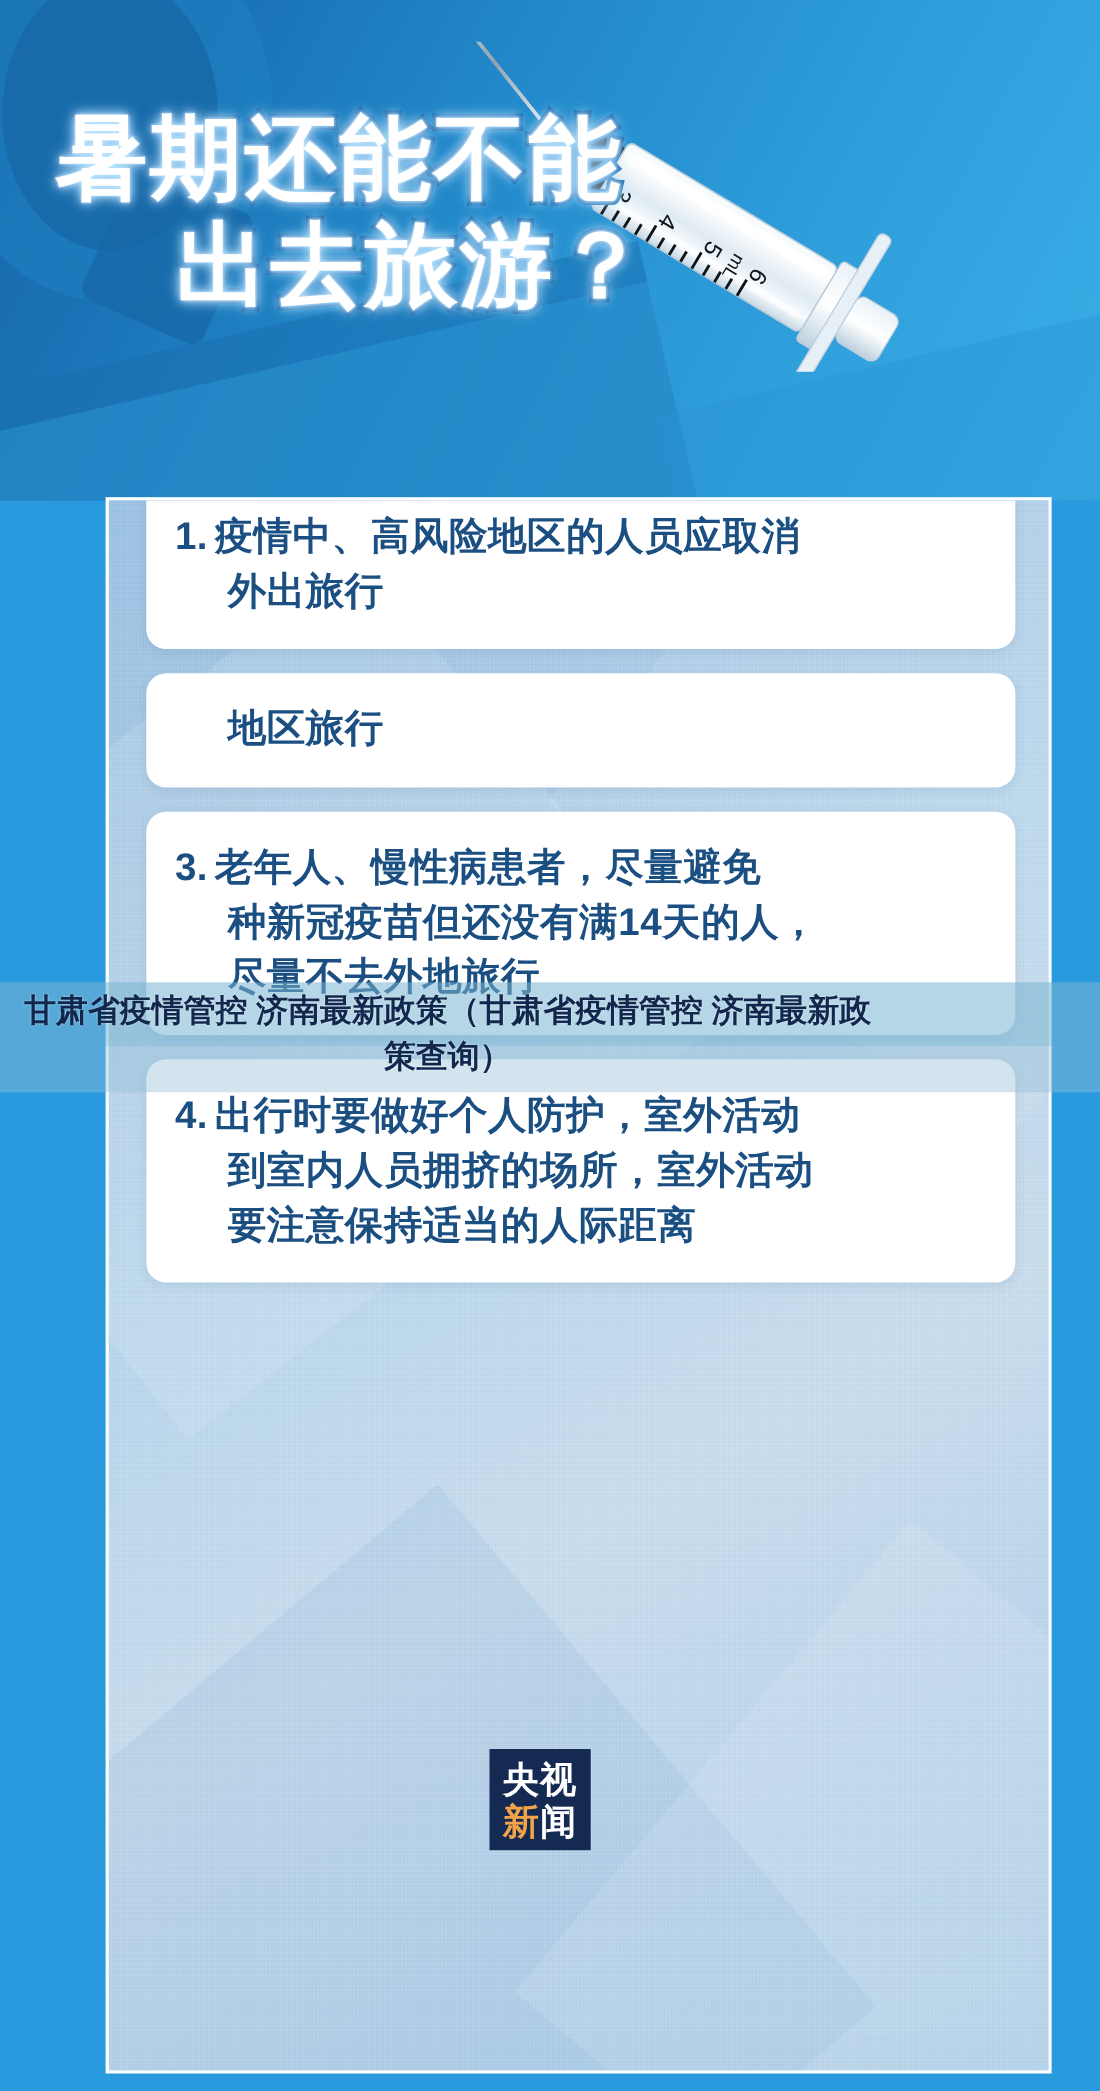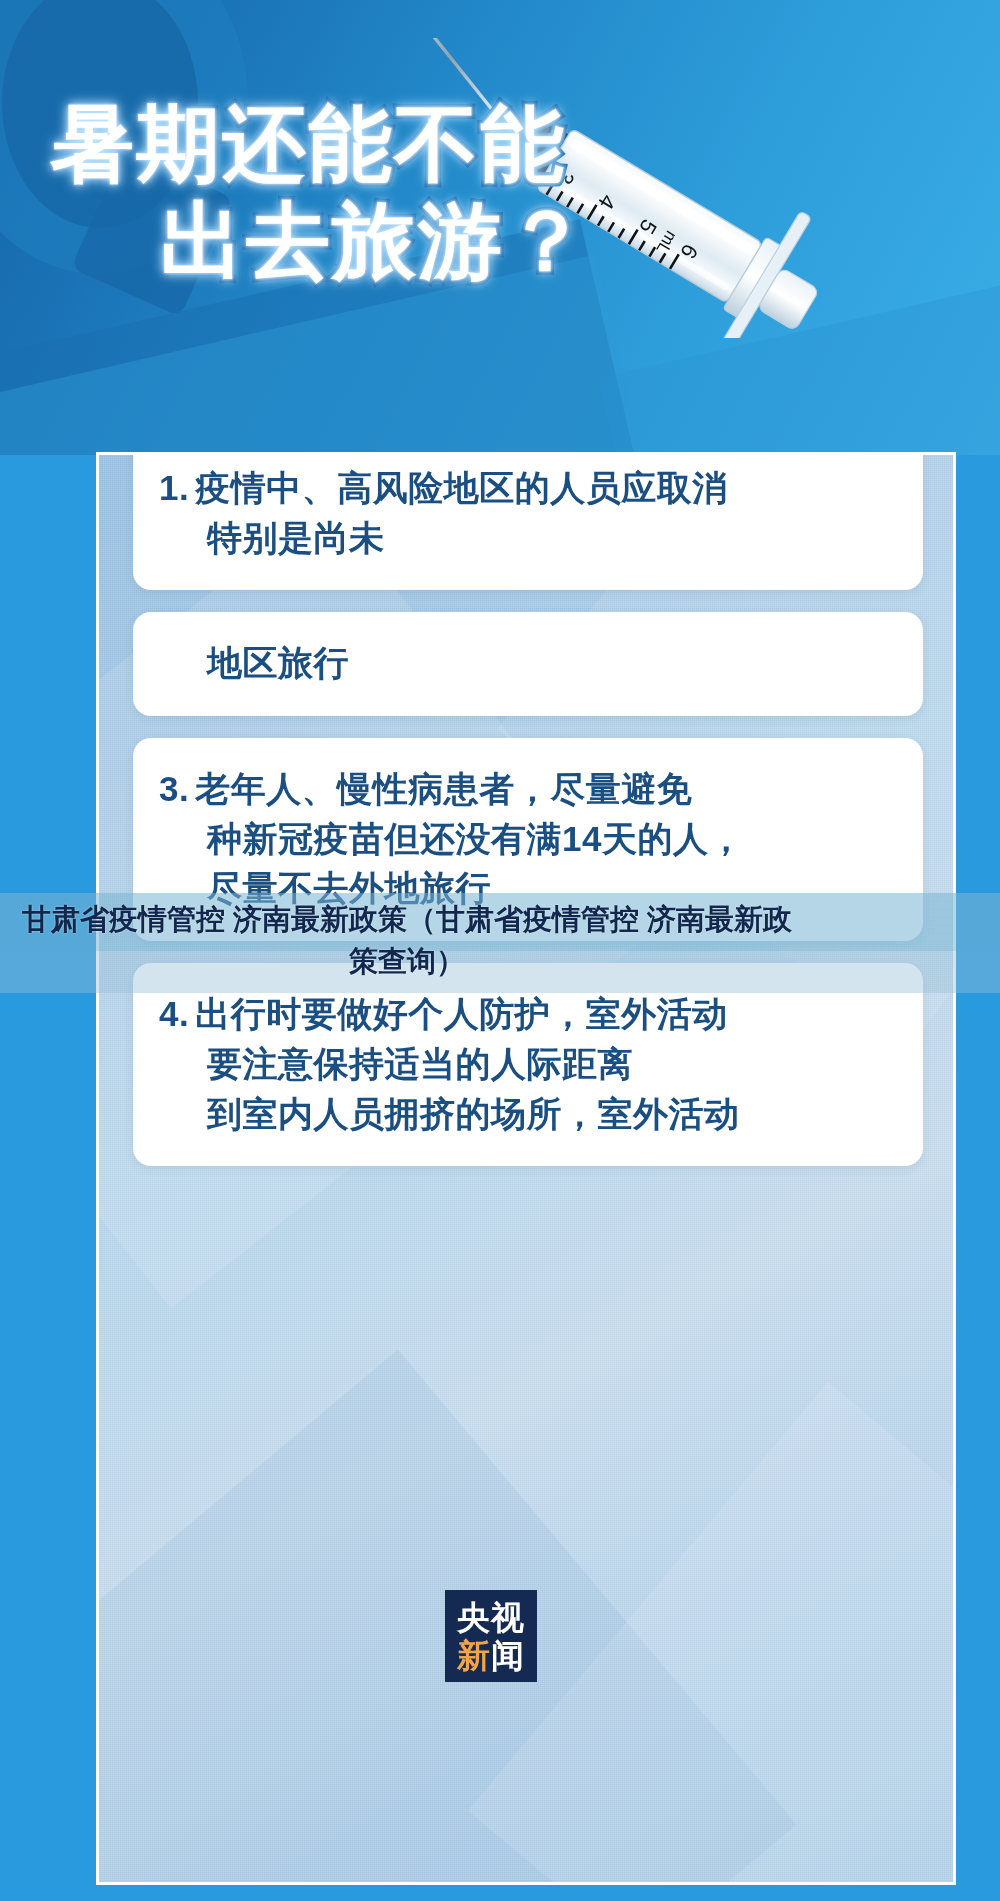--- a/index.html
+++ b/index.html
@@ -281,43 +281,43 @@
     <div class="facet2"></div>
     <div class="facet3"></div>
     <div class="facet4"></div>
     <div class="grain"></div>
 
     <div class="cards">
 
       <div class="card">
         <span class="card-text">
           <span class="first"><span class="num">1.</span><span>疫情中、高风险地区的人员应取消</span></span>
-          <span class="ind">特别是尚未</span>
+          <span class="ind">外出旅行</span>
         </span>
       </div>
 
       <div class="card">
         <span class="card-text">
           <span class="ind">地区旅行</span>
         </span>
       </div>
 
       <div class="card">
         <span class="card-text">
           <span class="first"><span class="num">3.</span><span>老年人、慢性病患者，尽量避免</span></span>
           <span class="ind">种新冠疫苗但还没有满14天的人，</span>
           <span class="ind">尽量不去外地旅行</span>
         </span>
       </div>
 
       <div class="card">
         <span class="card-text">
           <span class="first"><span class="num">4.</span><span>出行时要做好个人防护，室外活动</span></span>
+          <span class="ind">到室内人员拥挤的场所，室外活动</span>
           <span class="ind">要注意保持适当的人际距离</span>
-          <span class="ind">到室内人员拥挤的场所，室外活动</span>
         </span>
       </div>
 
     </div>
   </div>
 
   <div class="logo">
     <div class="row">
       <span class="g w">央</span>
       <span class="g w">视</span>

